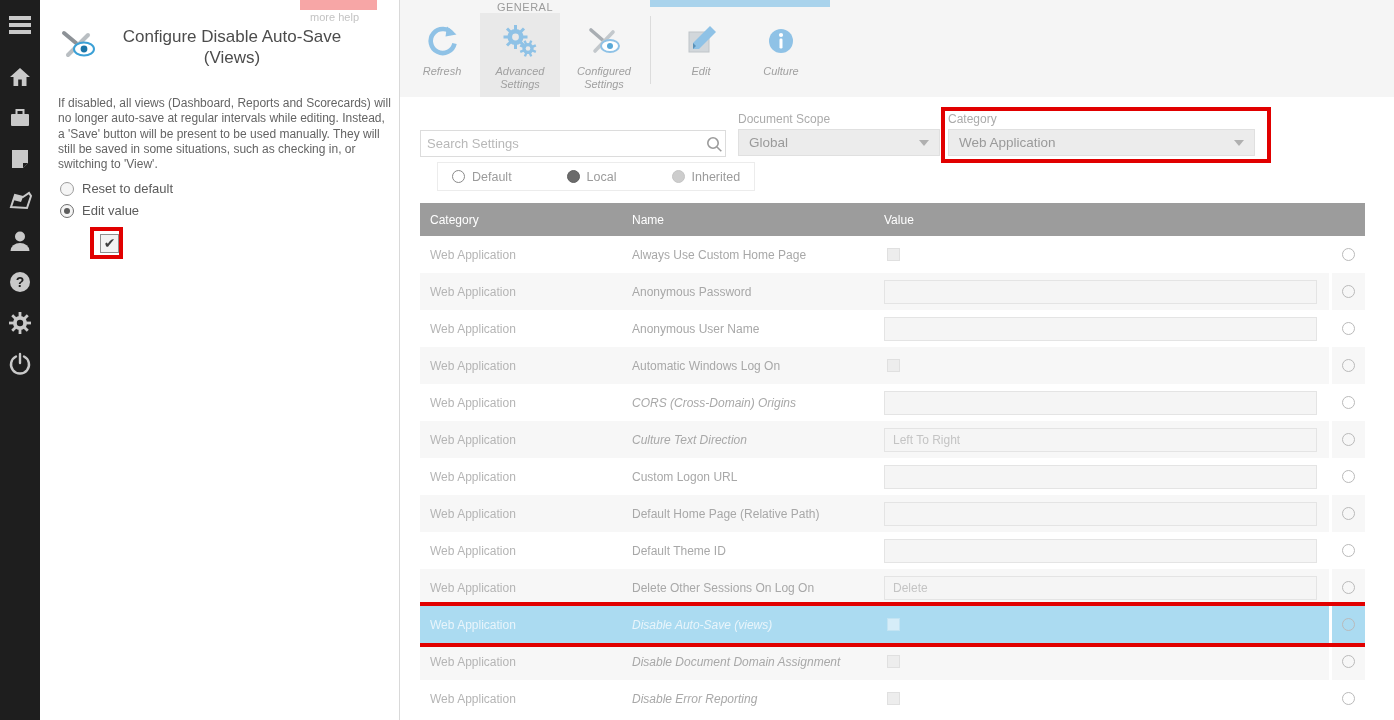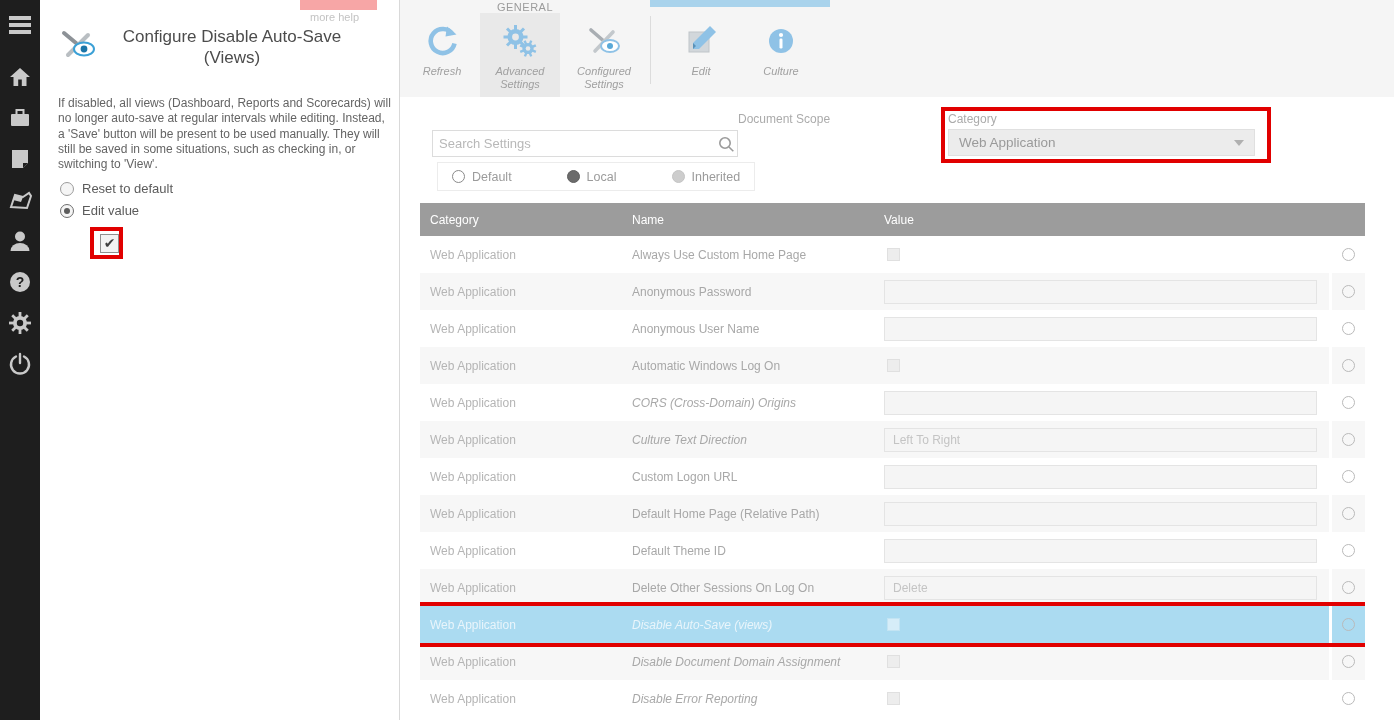--- a/index.html
+++ b/index.html
@@ -46,21 +46,21 @@
   .rbtn.selected{background:#e9e9e9;}
   .ricon{height:44px;display:flex;align-items:center;justify-content:center;margin-top:6px;}
   .rlabel{font-size:11px;color:#a0a0a0;text-align:center;line-height:13px;margin-top:2px;}
   .b-refresh{left:10px;width:64px;}
   .b-adv{left:80px;width:80px;}
   .b-conf{left:164px;width:80px;}
   .b-edit{left:266px;width:70px;}
   .b-details{left:346px;width:70px;}
 
   
-  .search-wrap{position:absolute;left:32px;top:130px;width:306px;height:27px;background:#fff;border:1px solid #dcdcdc;display:flex;align-items:center;}
+  .search-wrap{position:absolute;left:20px;top:130px;width:306px;height:27px;background:#fff;border:1px solid #dcdcdc;display:flex;align-items:center;}
   .search-wrap input{flex:1;border:none;outline:none;background:transparent;font-size:13px;color:#777;padding:0 6px;}
   .search-wrap input::placeholder{color:#b8b8b8;}
   .search-icon{width:22px;flex-shrink:0;display:flex;align-items:center;justify-content:center;cursor:pointer;}
   .legend{position:absolute;left:37px;top:162px;height:29px;border:1px solid #ececec;display:flex;align-items:center;padding:0 14px;gap:33px;}
   .lg-item{display:flex;align-items:center;margin-right:22px;}
   .lg-item:last-child{margin-right:0;}
   .lg-dot{width:13px;height:13px;border-radius:50%;margin-right:7px;flex-shrink:0;}
   .lg-default{background:#fff;border:1px solid #8a8a8a;}
   .lg-local{background:#6b6b6b;border:1px solid #606060;}
   .lg-inherited{background:#cdcdcd;border:1px solid #c4c4c4;}
@@ -290,20 +290,24 @@
         <span class="lg-dot lg-local"></span>
         <span class="lg-label">Local</span>
       </div>
       <div class="lg-item">
         <span class="lg-dot lg-inherited"></span>
         <span class="lg-label">Inherited</span>
       </div>
     </div>
 
     <div class="dd-label scope-label">Document Scope</div>
+    <div class="dropdown scope-dd">
+      <span>Global</span>
+      <span class="chev"></span>
+    </div>
 
     <div class="dd-label cat-label">Category</div>
     <div class="dropdown cat-dd">
       <span>Web Application</span>
       <span class="chev"></span>
     </div>
     <div class="red-box cat-red"></div>
 
     <div class="table">
       <div class="thead">

